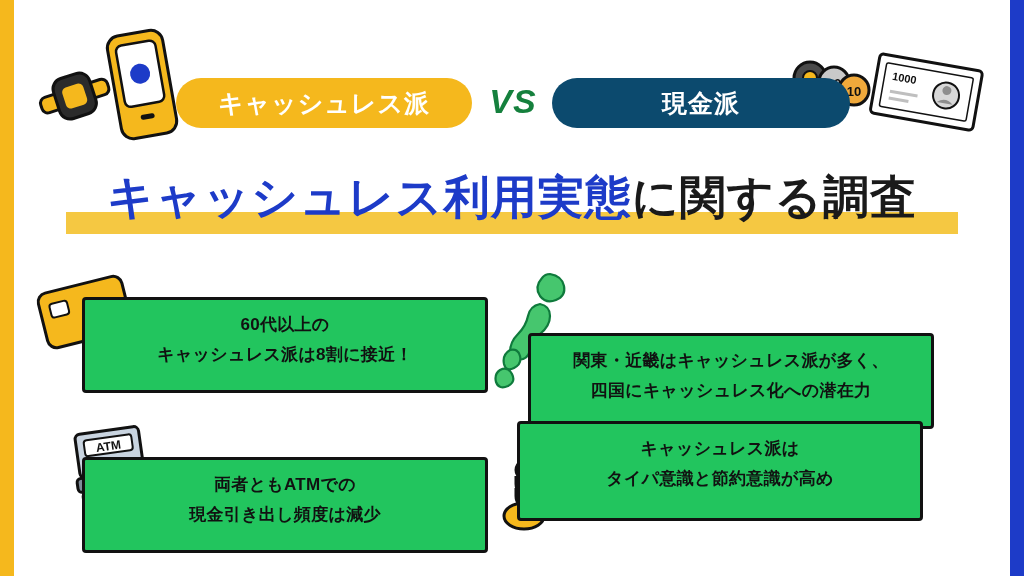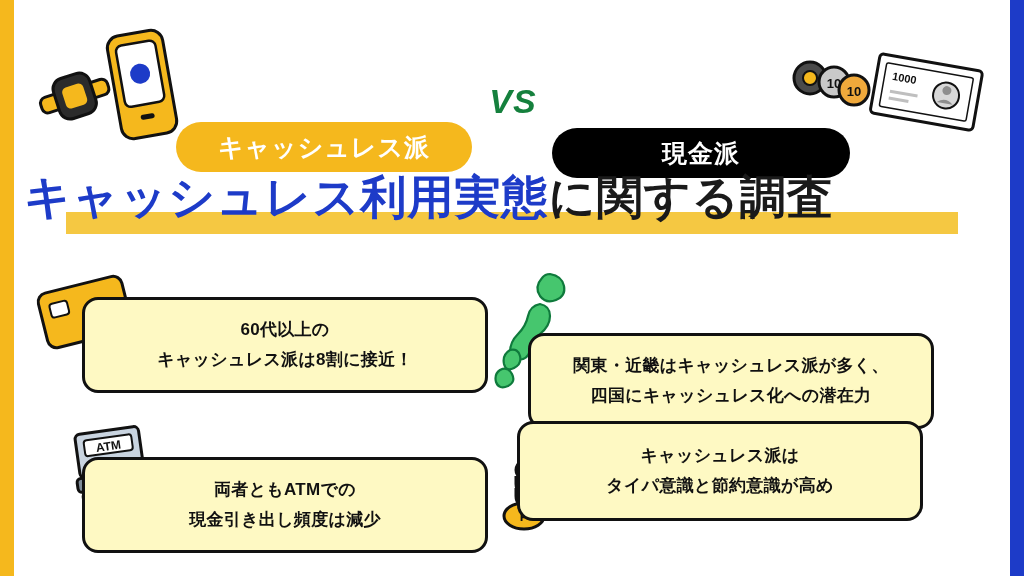--- a/index.html
+++ b/index.html
@@ -37,39 +37,37 @@
   }
   .pill {
     position: absolute;
     height: 50px;
     border-radius: 25px;
     display: flex; align-items: center; justify-content: center;
     color: #ffffff;
     font-weight: bold;
     letter-spacing: 1px;
     font-size: 25px;
-    margin-top: 44px;
   }
   .pill-left  { left: 176px; width: 296px; background: #f5b81d; top: 0; }
-  .pill-right { left: 552px; width: 298px; background: #000000; top: 6px; }
+  .pill-right { left: 552px; width: 298px; background: #0c4a6e; top: 0; }
   .vs-text {
     position: absolute;
     left: 478px; width: 70px; top: 4px;
     text-align: center;
     font-size: 34px; font-weight: bold; font-style: italic;
     color: #15803d;
     letter-spacing: 1px;
   }
 
   
   .title-wrap {
     position: absolute;
     left: 0; right: 0; top: 160px; height: 80px;
-    text-align: left;
-    padding-left: 24px;
+    text-align: center;
   }
   .title-hl {
     position: absolute;
     left: 66px; top: 52px;
     width: 892px; height: 22px;
     background: #f5c842;
   }
   .title-text {
     position: relative;
     font-size: 46px;
@@ -78,24 +76,24 @@
     line-height: 74px;
     white-space: nowrap;
   }
   .title-text .blue { color: #1d3bc8; }
   .title-text .dark { color: #1a1a1a; }
 
   
   .card {
     position: absolute;
     border: 3px solid #111111;
-    border-radius: 16px;
-    background: #fef9c3;
+    border-radius: 4px;
+    background: #22c55e;
     display: flex;
-    align-items: center;
+    align-items: flex-start;
     justify-content: center;
     text-align: center;
     padding: 10px 14px;
   }
   .card-text {
     font-size: 17px;
     font-weight: bold;
     color: #111111;
     line-height: 1.75;
     letter-spacing: 0.3px;

